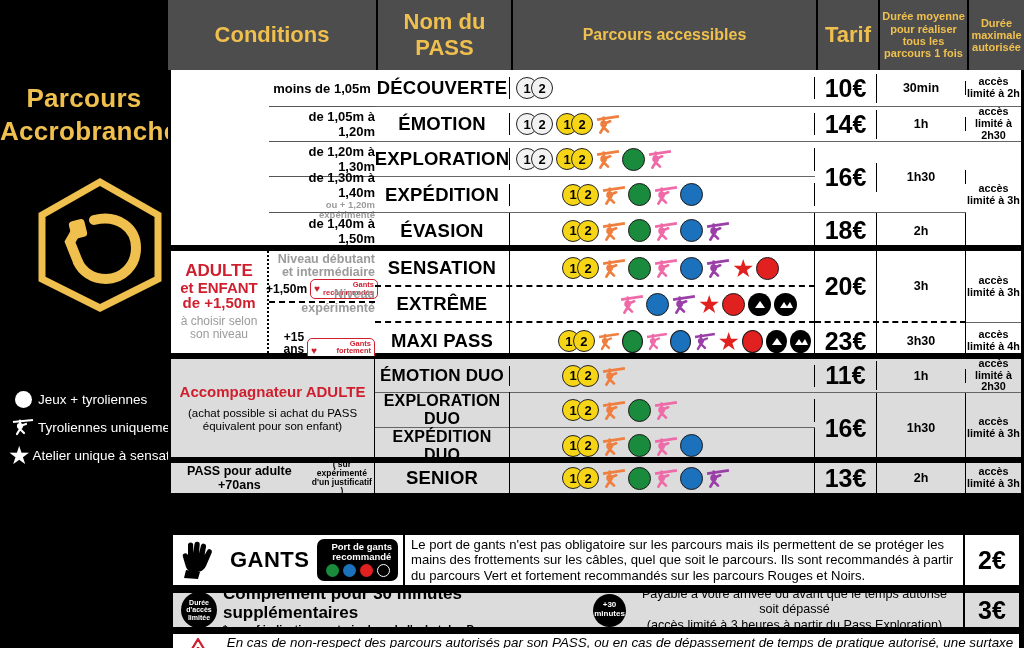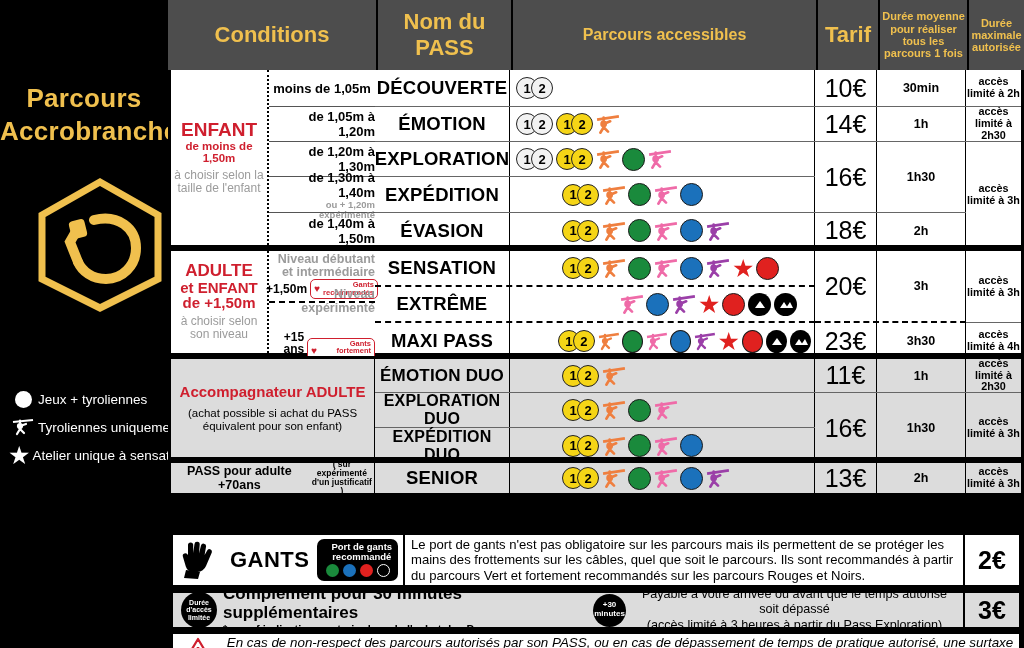--- a/index.html
+++ b/index.html
@@ -38,25 +38,25 @@
   .grp { position:relative; background:#fff; border:3px solid #000; border-top:none; }
   .grp.grey { background:#dcdcdc; }
   .grp.sep { border-top:3px solid #000; }
 
   .grow { display:flex; align-items:stretch; }
 
   .cell { display:flex; align-items:center; justify-content:center; text-align:center;
           border-right:1.5px solid #000; position:relative; }
   .c-name  { width:135px; font-size:18.5px; font-weight:bold; letter-spacing:.2px;}
   .c-parc  { width:305px; justify-content:flex-start; padding-left:6px;}
-  .c-tarif { width:62px;  font-size:25px; font-weight:normal;}
+  .c-tarif { width:62px;  font-size:25px; font-weight:bold;}
   .c-dur   { width:89px;  font-size:12.5px; font-weight:bold;}
   .c-max   { width:55px;  font-size:10.8px; font-weight:bold; line-height:1.1; border-right:none;}
 
-  .rowline { border-bottom:1.5px solid #666; }
+  .rowline { border-bottom:1.5px solid #666;align-items:center; }
   .rowline-dash { border-bottom:2px dashed #000; }
   .nb { border-bottom:none !important; }
 
   
   .condblock { position:absolute; left:0; top:0; width:98px; height:100%;
                display:flex; flex-direction:column; align-items:center; justify-content:center;
                border-right:2px dotted #000; text-align:center; padding:2px;}
   .cb-title { color:#cf1f2e; font-weight:bold; font-size:19px; line-height:1.02;}
   .cb-sub   { color:#cf1f2e; font-weight:bold; font-size:11.5px; margin-top:1px;}
   .cb-grey  { color:#9b9b9b; font-size:12px; line-height:1.1; margin-top:5px;}
@@ -162,25 +162,20 @@
     <div class="hdr">
       <div class="h1">Conditions</div>
       <div class="h2">Nom du PASS</div>
       <div class="h3">Parcours accessibles</div>
       <div class="h4">Tarif</div>
       <div class="h5">Durée moyenne pour réaliser tous les parcours 1 fois</div>
       <div class="h6">Durée maximale autorisée</div>
     </div>
 
     <div class="grp" style="height:178px;">
-      <div class="condblock">
-        <div class="cb-title">ENFANT</div>
-        <div class="cb-sub">de moins de 1,50m</div>
-        <div class="cb-grey">à choisir selon la taille de l'enfant</div>
-      </div>
       <div class="stack">
         <div class="srow" style="height:37px">
             <span>moins de 1,05m</span>
           </div>
         <div class="srow" style="height:35px">
             <span>de 1,05m à 1,20m</span>
           </div>
         <div class="srow" style="height:35px">
             <span>de 1,20m à 1,30m</span>
           </div>

